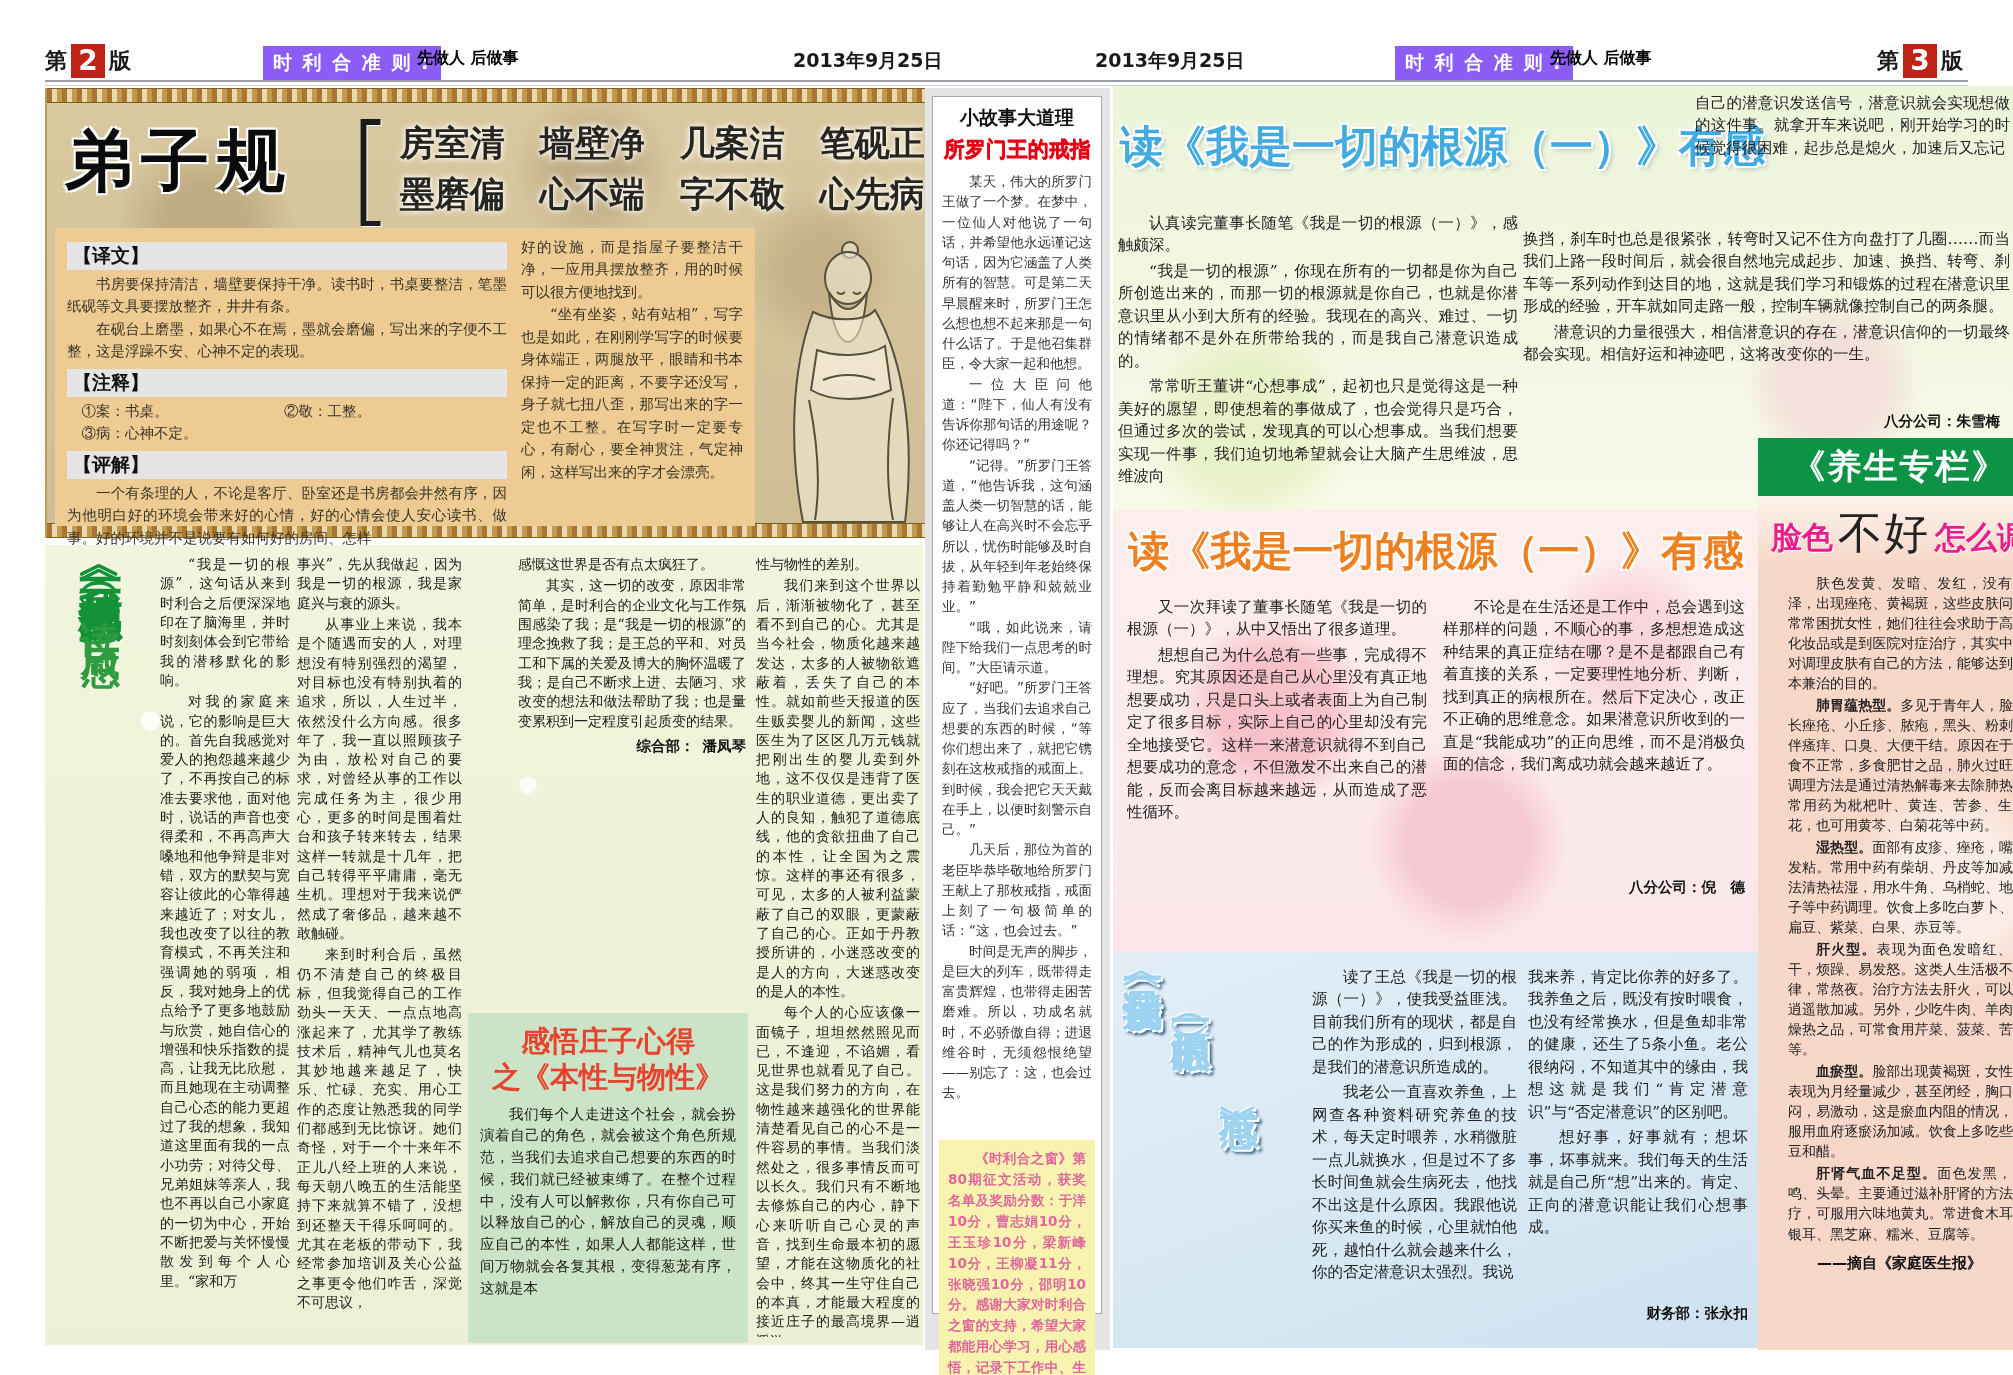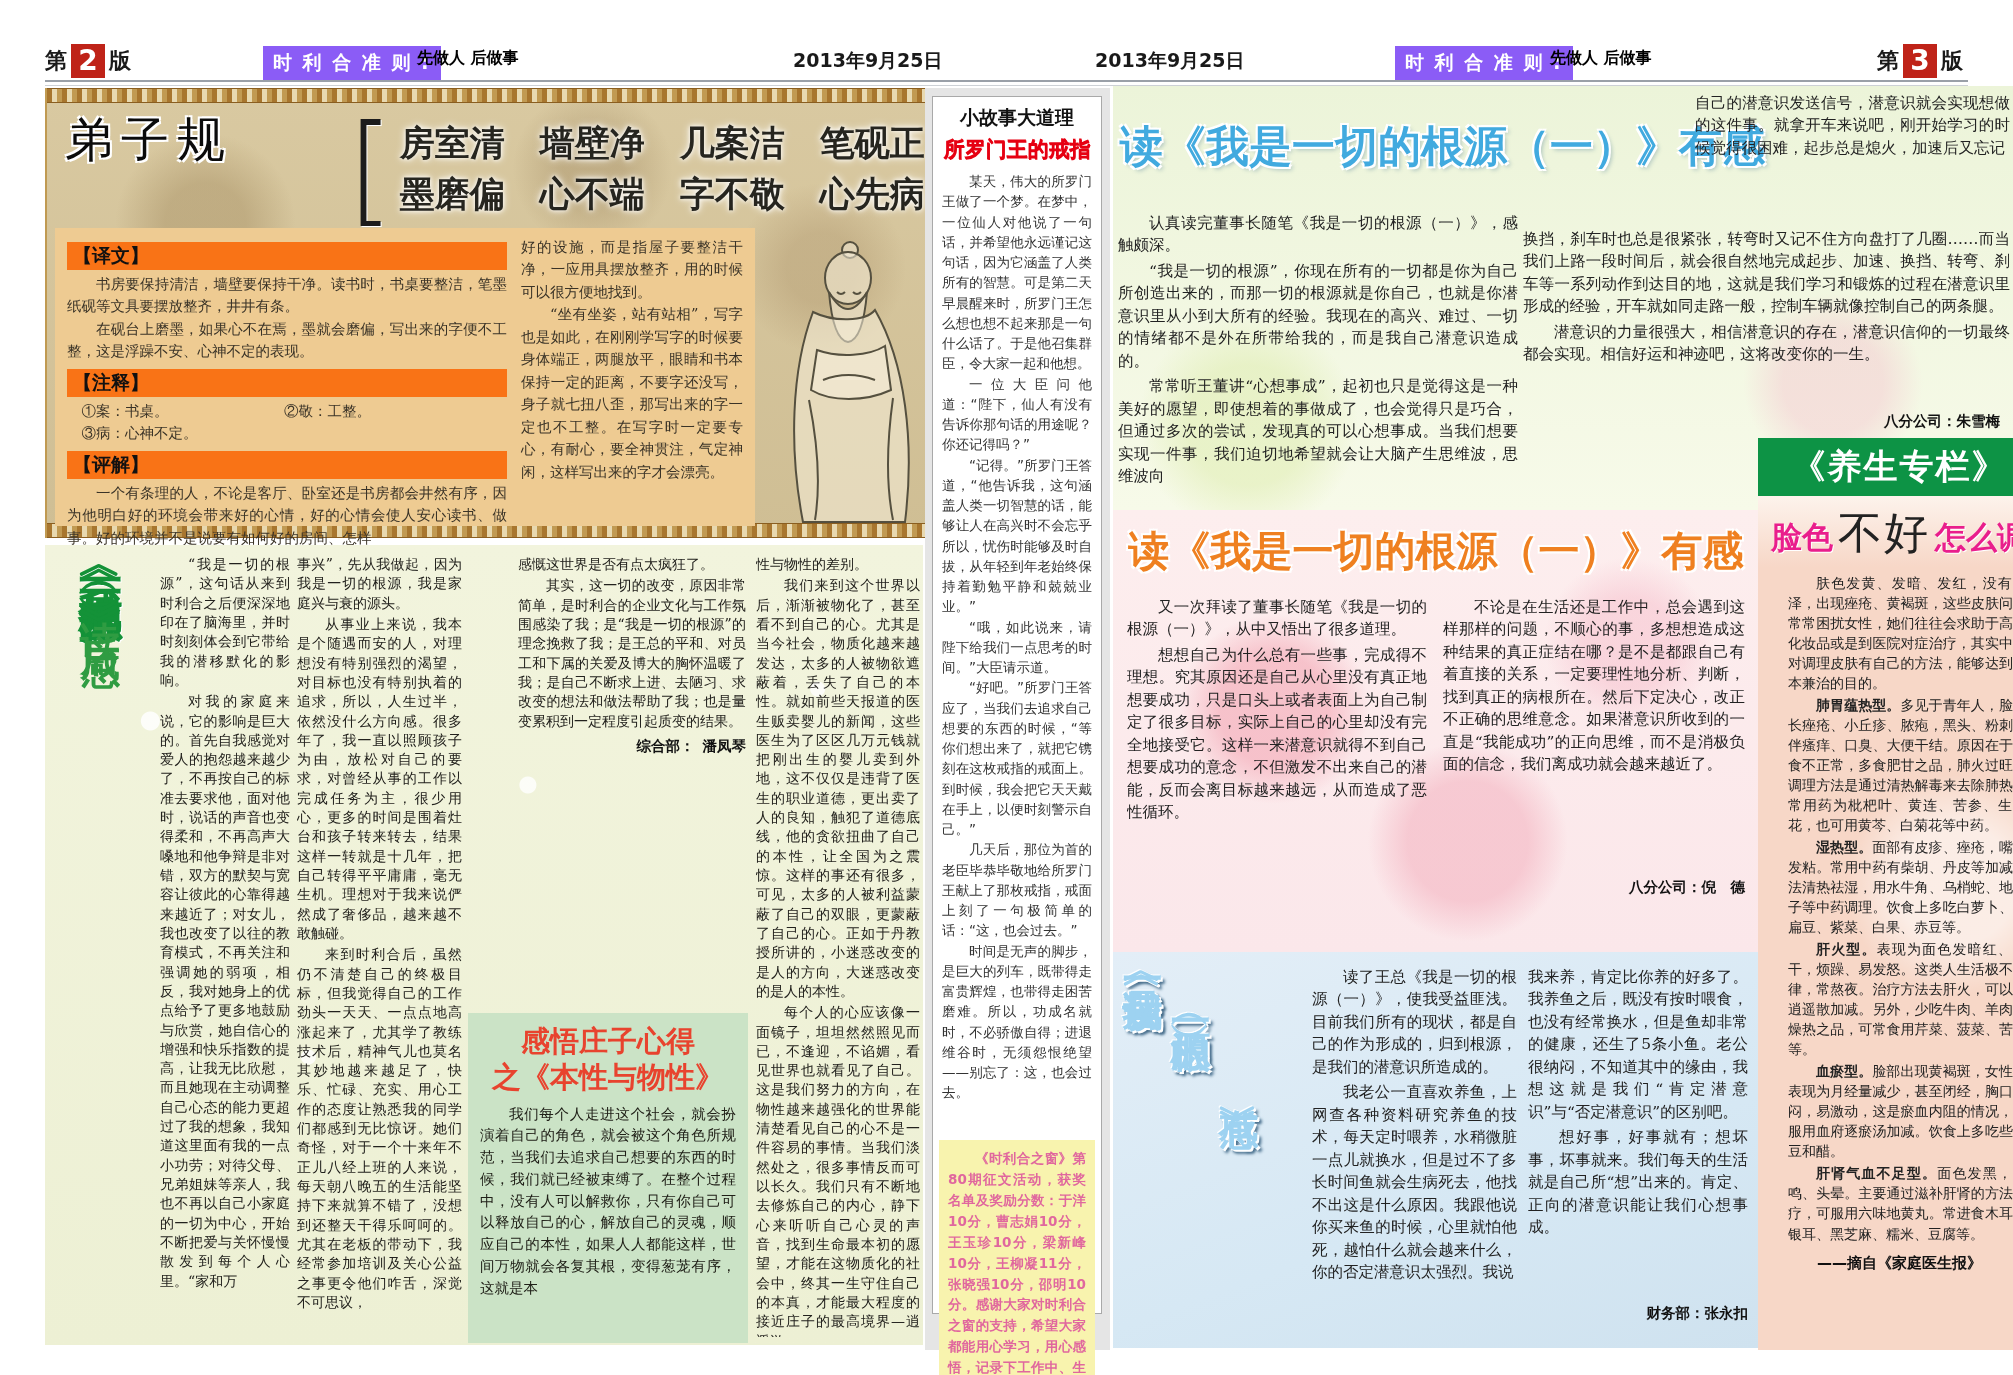--- a/index.html
+++ b/index.html
@@ -19,32 +19,32 @@
   #dizigui{position:absolute;left:45px;top:88px;width:880px;height:450px;
            background:
              radial-gradient(circle at 18% 30%, rgba(150,125,80,.35) 0 40px, transparent 90px),
              radial-gradient(circle at 62% 18%, rgba(140,115,75,.30) 0 30px, transparent 80px),
              radial-gradient(circle at 88% 40%, rgba(150,120,80,.25) 0 35px, transparent 85px),
              linear-gradient(#d9c9a1,#cfbe94);
            border-left:2px solid #c09a52;border-right:2px solid #c09a52;}
   .ornate{position:absolute;left:0;width:100%;height:13px;
           background:repeating-linear-gradient(90deg,#a8762e 0 5px,#e8d9b0 5px 10px,#c19a52 10px 15px);
           border-top:1px solid #8a5e20;border-bottom:1px solid #8a5e20;}
-  #dzg-title{position:absolute;left:18px;top:20px;font-size:48px;font-weight:400;letter-spacing:8px;color:#0b0b0b;
+  #dzg-title{position:absolute;left:18px;top:28px;font-size:68px;font-weight:700;letter-spacing:8px;color:#0b0b0b;
              text-shadow:2px 2px 0 #fff,-2px -2px 0 #fff,2px -2px 0 #fff,-2px 2px 0 #fff;}
   #dzg-verses{position:absolute;left:300px;top:30px;width:575px;display:flex;align-items:center;}
   .bracket{font-size:120px;font-weight:200;line-height:.85;color:#1c1c1c;text-shadow:1px 1px 0 #fff;}
   .vlines{flex:1;margin:0 6px;}
   .vlines div{font-family:"DejaVu Serif",serif;font-size:35px;font-weight:600;color:#26251f;line-height:1.45;
               text-shadow:0 0 4px #fff,0 0 8px #fff;white-space:nowrap;}
   #dzg-panel{position:absolute;left:8px;top:140px;width:700px;height:298px;background:#eecb92;
              padding:8px 12px;box-sizing:border-box;display:flex;gap:14px;}
   .dzg-left{width:440px;}
   .dzg-right{flex:1;font-family:"DejaVu Serif",serif;font-size:14.5px;line-height:1.55;color:#3a3327;}
-  .lbl-bar{background:#f97316;color:#111;font-weight:bold;font-size:19px;padding:1px 6px;margin:6px 0 3px 0;}
+  .lbl-bar{background:#e5e5e5;color:#111;font-weight:bold;font-size:19px;padding:1px 6px;margin:6px 0 3px 0;}
   .dzg-left p,.dzg-right p{margin:0;font-family:"DejaVu Serif",serif;font-size:14.5px;line-height:1.55;
              color:#3a3327;text-indent:2em;text-align:justify;}
   .zhushi-list p{display:inline-block;width:46%;text-indent:1em;}
   .cont p:first-child{text-indent:0;}
   #confucius-zone{position:absolute;left:752px;top:230px;width:172px;height:300px;background:transparent;}
   
   #genyuan{position:absolute;left:45px;top:545px;width:878px;height:800px;
            background:
             radial-gradient(circle at 12% 22%, rgba(255,255,255,.85) 0 9px, transparent 10px),
             radial-gradient(circle at 30% 64%, rgba(255,255,255,.8) 0 7px, transparent 8px),

